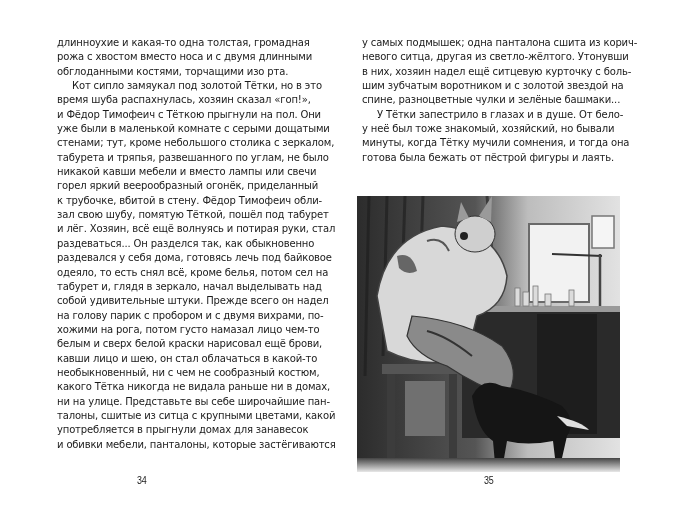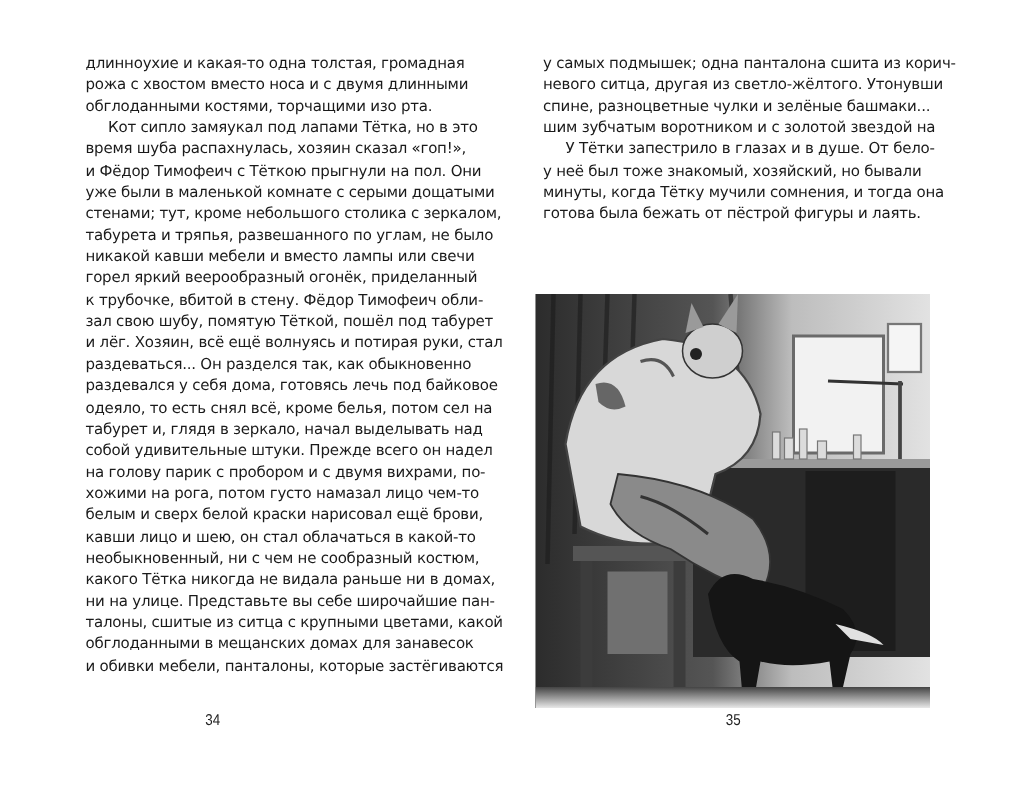--- a/index.html
+++ b/index.html
@@ -29,21 +29,21 @@
   .illustration svg { display:block; }
 </style>
 </head>
 <body>
 
 <div class="page page-left">
   <div class="text-block" id="left-text">
       <span class="line">длинноухие и какая-то одна толстая, громадная</span>
       <span class="line">рожа с хвостом вместо носа и с двумя длинными</span>
       <span class="line last">обглоданными костями, торчащими изо рта.</span>
-      <span class="line indent">Кот сипло замяукал под лапами Тётка, но в это</span>
+      <span class="line indent">Кот сипло замяукал под золотой Тётки, но в это</span>
       <span class="line">время шуба распахнулась, хозяин сказал «гоп!»,</span>
       <span class="line">и Фёдор Тимофеич с Тёткою прыгнули на пол. Они</span>
       <span class="line">уже были в маленькой комнате с серыми дощатыми</span>
       <span class="line">стенами; тут, кроме небольшого столика с зеркалом,</span>
       <span class="line">табурета и тряпья, развешанного по углам, не было</span>
       <span class="line">никакой кавши мебели и вместо лампы или свечи</span>
       <span class="line">горел яркий веерообразный огонёк, приделанный</span>
       <span class="line">к трубочке, вбитой в стену. Фёдор Тимофеич обли-</span>
       <span class="line">зал свою шубу, помятую Тёткой, пошёл под табурет</span>
       <span class="line">и лёг. Хозяин, всё ещё волнуясь и потирая руки, стал</span>
@@ -53,32 +53,33 @@
       <span class="line">табурет и, глядя в зеркало, начал выделывать над</span>
       <span class="line">собой удивительные штуки. Прежде всего он надел</span>
       <span class="line">на голову парик с пробором и с двумя вихрами, по-</span>
       <span class="line">хожими на рога, потом густо намазал лицо чем-то</span>
       <span class="line">белым и сверх белой краски нарисовал ещё брови,</span>
       <span class="line">кавши лицо и шею, он стал облачаться в какой-то</span>
       <span class="line">необыкновенный, ни с чем не сообразный костюм,</span>
       <span class="line">какого Тётка никогда не видала раньше ни в домах,</span>
       <span class="line">ни на улице. Представьте вы себе широчайшие пан-</span>
       <span class="line">талоны, сшитые из ситца с крупными цветами, какой</span>
-      <span class="line">обглоданными в мещанских домах для занавесок</span>
+      <span class="line">употребляется в прыгнули домах для занавесок</span>
       <span class="line">и обивки мебели, панталоны, которые застёгиваются</span>
     </div>
   <div class="page-num">34</div>
 </div>
 
 <div class="page page-right">
   <div class="text-block" id="right-text">
       <span class="line">у самых подмышек; одна панталона сшита из корич-</span>
       <span class="line">невого ситца, другая из светло-жёлтого. Утонувши</span>
+      <span class="line">в них, хозяин надел ещё ситцевую курточку с боль-</span>
+      <span class="line">шим зубчатым воротником и с золотой звездой на</span>
       <span class="line last">спине, разноцветные чулки и зелёные башмаки...</span>
-      <span class="line">шим зубчатым воротником и с золотой звездой на</span>
       <span class="line indent">У Тётки запестрило в глазах и в душе. От бело-</span>
       <span class="line">у неё был тоже знакомый, хозяйский, но бывали</span>
       <span class="line">минуты, когда Тётку мучили сомнения, и тогда она</span>
       <span class="line last">готова была бежать от пёстрой фигуры и лаять.</span>
     </div>
 
   <div class="illustration">
     <svg width="263" height="276" viewBox="0 0 263 276">
       <defs>
         <linearGradient id="bgGrad" x1="0" y1="0" x2="1" y2="0">

